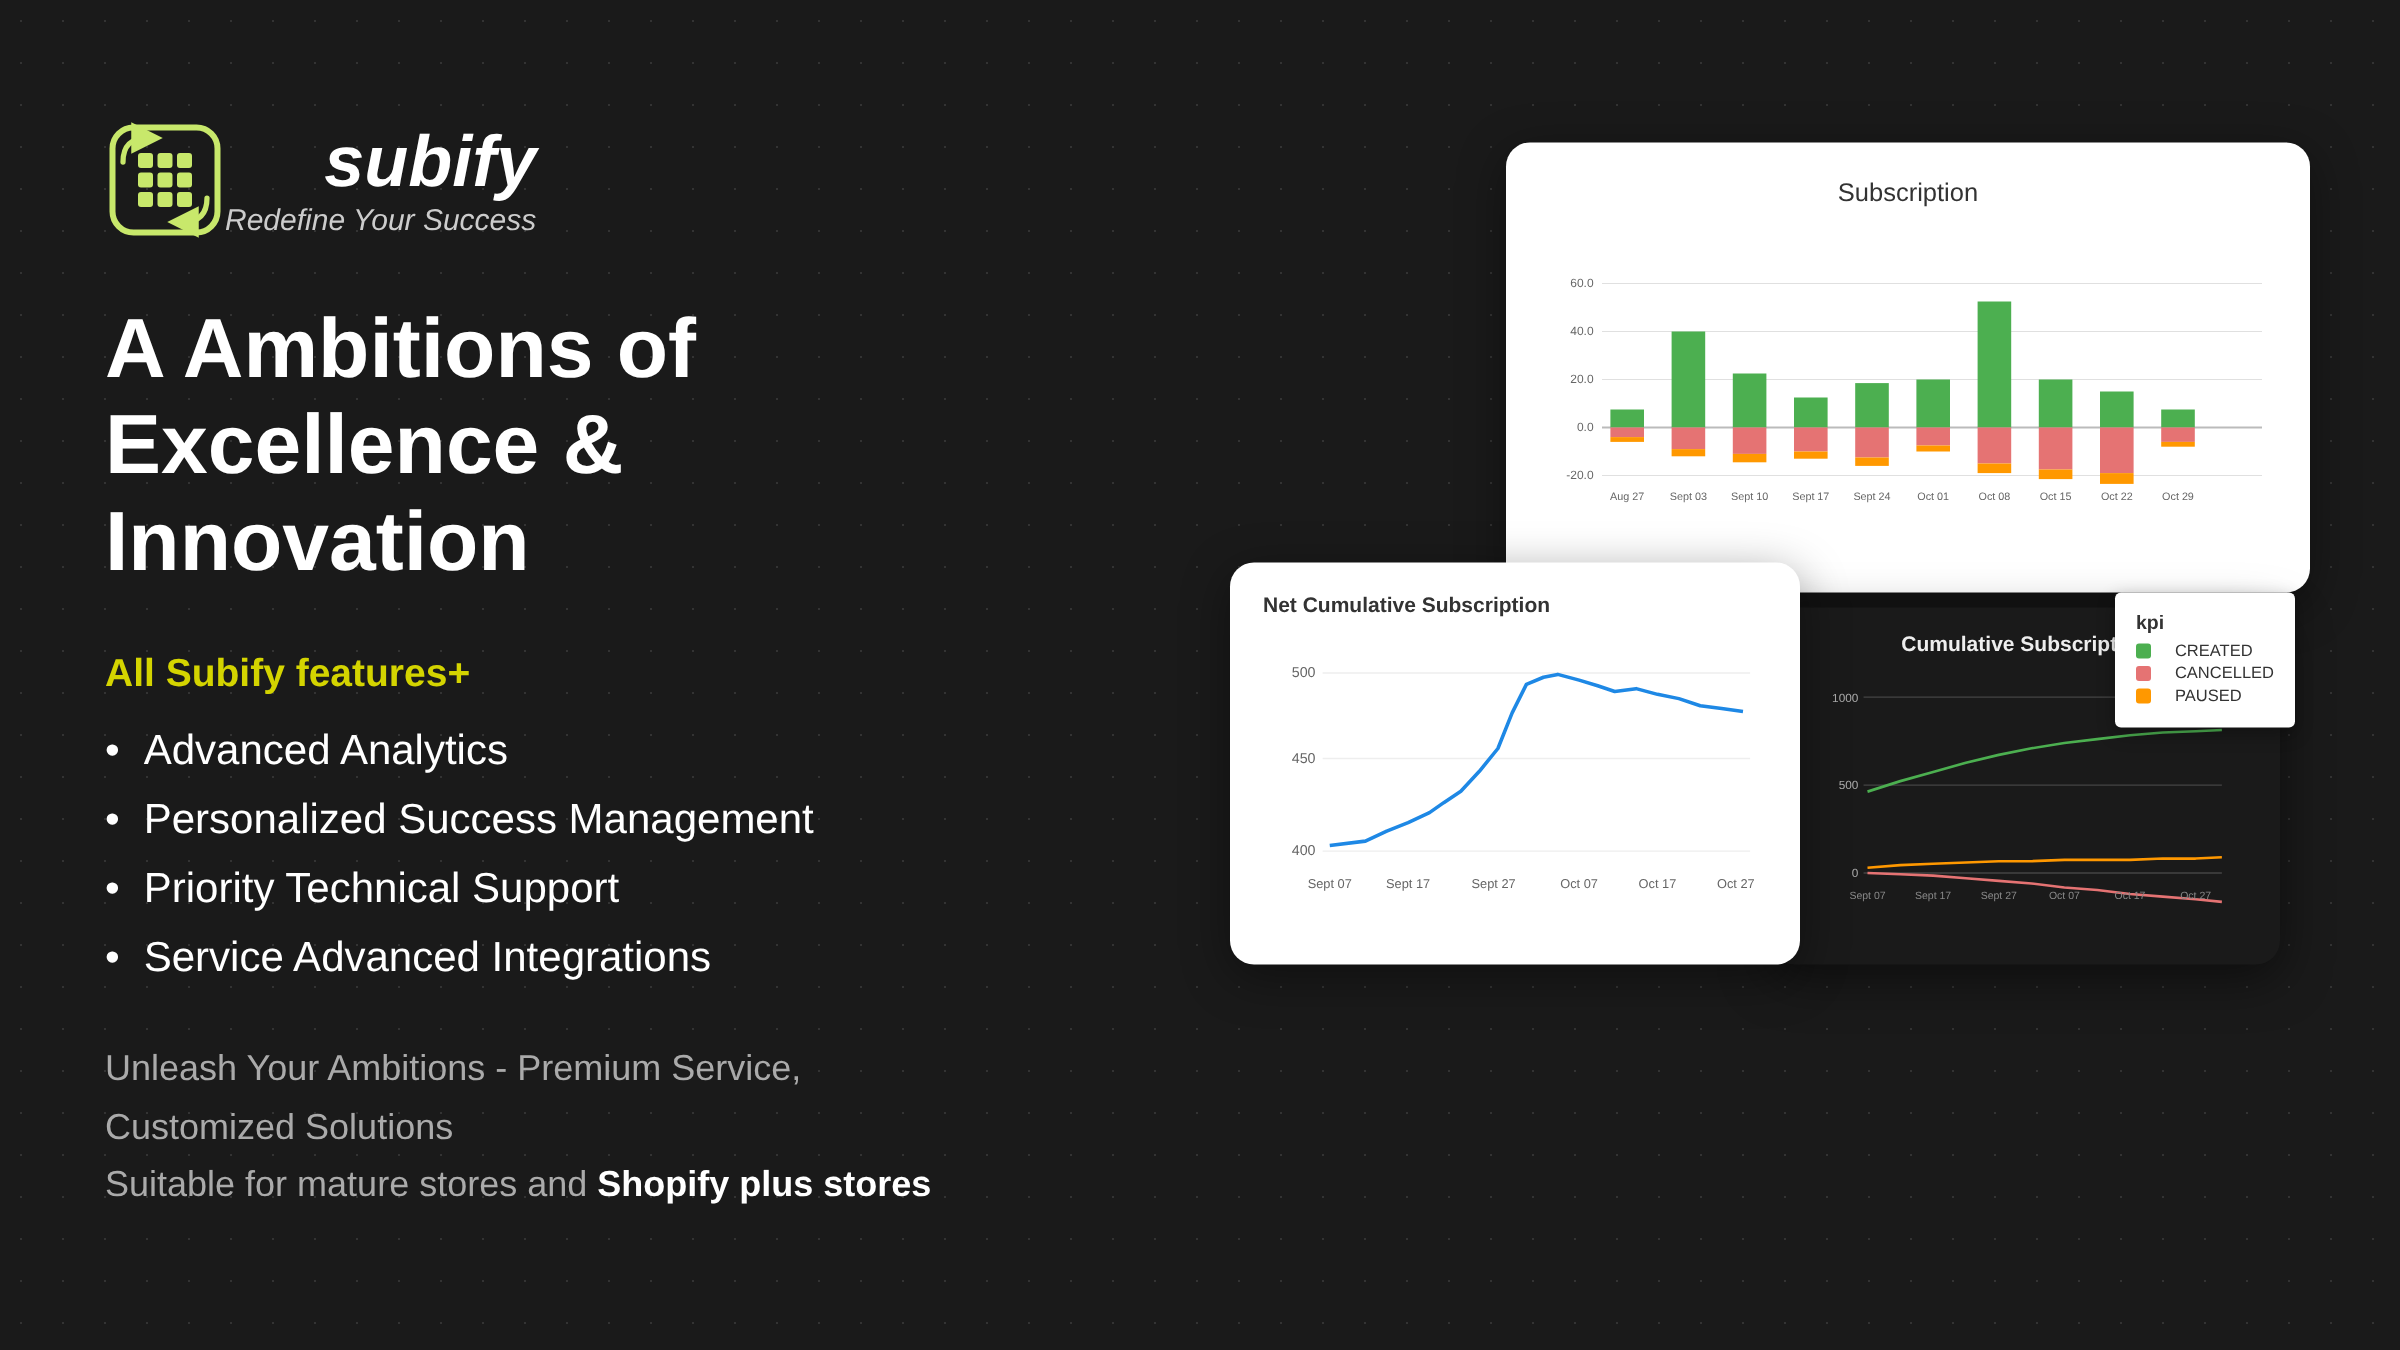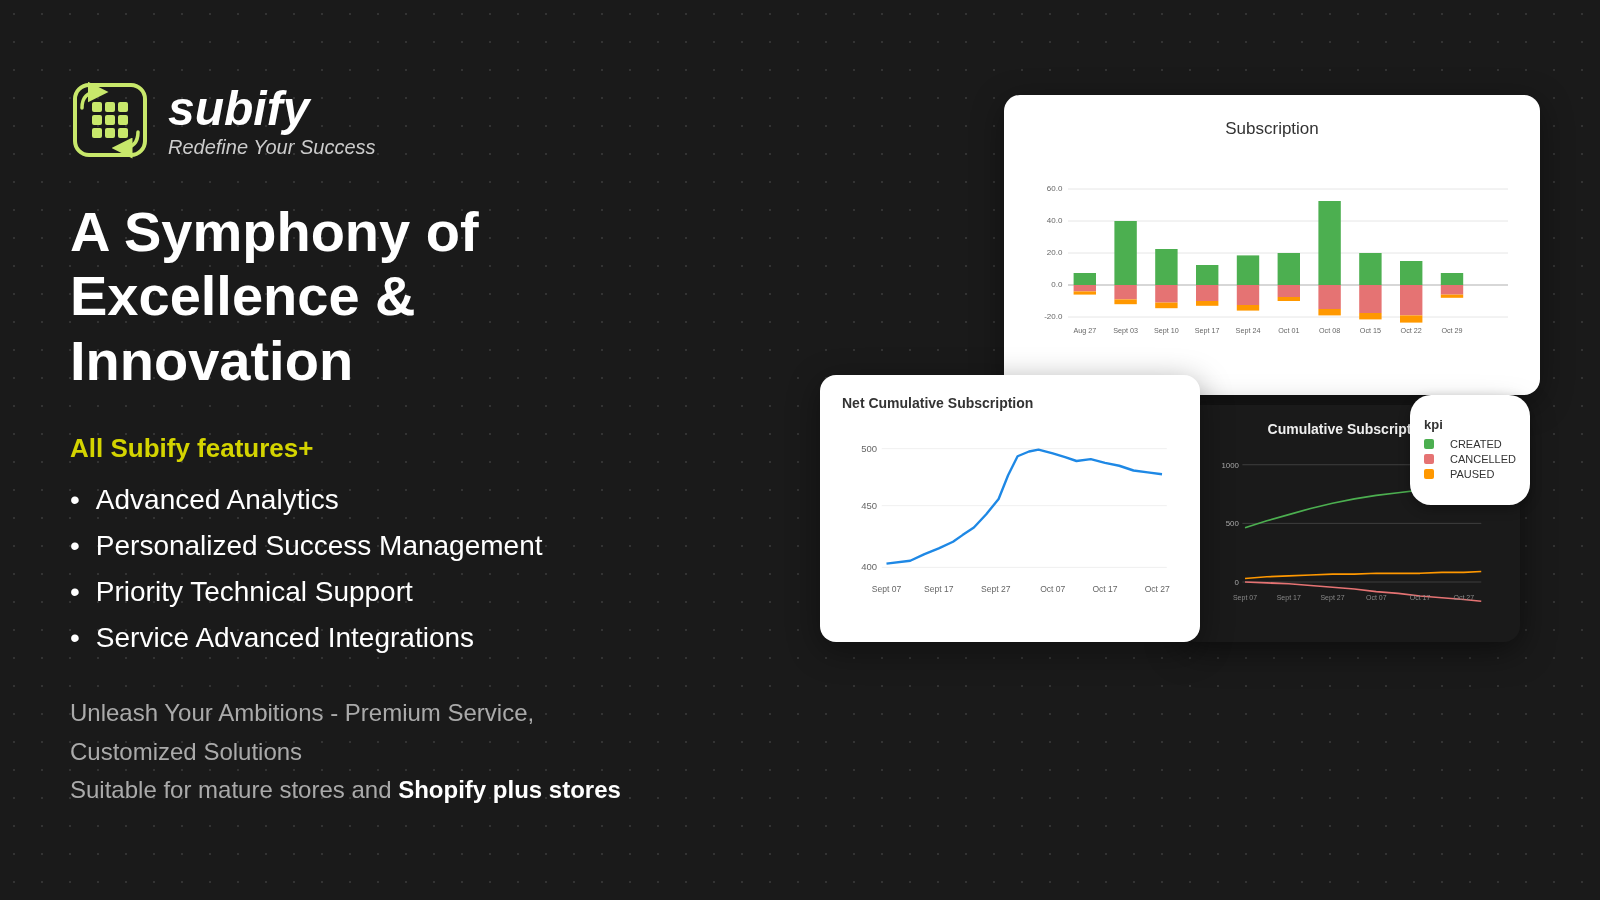--- a/index.html
+++ b/index.html
@@ -18,22 +18,22 @@
     .left-panel {
       position: absolute;
       left: 70px;
       top: 80px;
       width: 620px;
     }
 
     .logo-area {
       display: flex;
       align-items: center;
-      gap: 18px;
       margin-bottom: 40px;
+      text-align: right;
     }
 
     .logo-icon {
       width: 80px;
       height: 80px;
     }
 
     .logo-text-area {
       display: flex;
       flex-direction: column;
@@ -164,22 +164,22 @@
       position: relative;
       z-index: 2;
       margin-top: 30px;
     }
 
     .kpi-legend-card {
       position: absolute;
       top: -10px;
       right: -10px;
       background: #fff;
-      border-radius: 21px;
-      padding: 22px 14px;
+      border-radius: 4px;
+      padding: 12px 14px;
       box-shadow: 0 4px 12px rgba(0,0,0,0.3);
       z-index: 10;
     }
 
     .kpi-legend-card .kpi-title {
       font-size: 13px;
       font-weight: bold;
       color: #333;
       margin-bottom: 6px;
     }
@@ -251,21 +251,21 @@
         <rect x="48" y="48" width="10" height="10" rx="2" fill="#c8e86b"></rect>
       </svg>
     </div>
     <div class="logo-text-area">
       <span class="logo-title">subify</span>
       <span class="logo-subtitle">Redefine Your Success</span>
     </div>
   </div>
 
   <div class="headline">
-    <span>A Symphony of</span><br>
+    <span>A Ambitions of</span><br>
     <span>Excellence &amp; Innovation</span>
   </div>
 
   <div class="features-label">All Subify features+</div>
 
   <ul class="features-list">
     <li>
         <span>Advanced Analytics</span>
       </li>
     <li>

